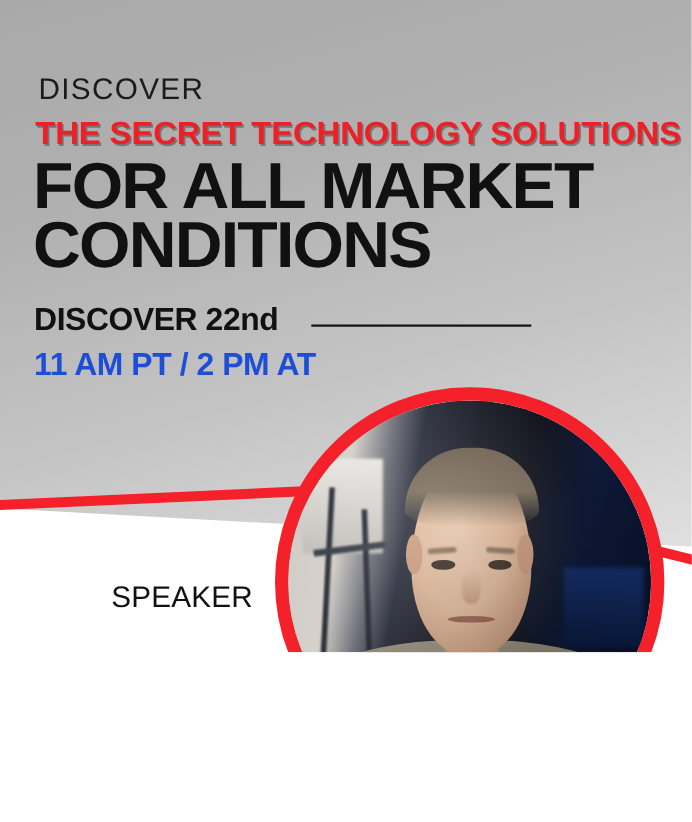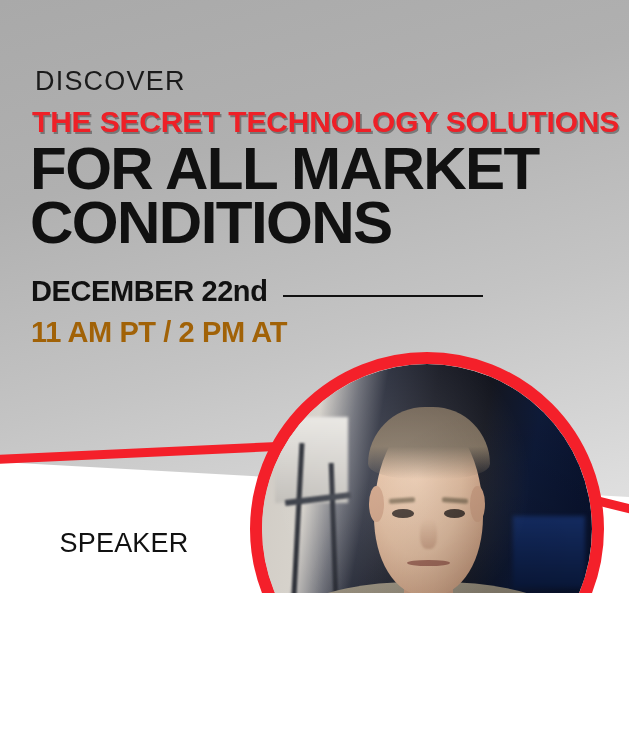--- a/index.html
+++ b/index.html
@@ -122,32 +122,32 @@
     height: 2px;
     background: #111111;
   }
 
   .time-line {
     position: absolute;
     left: 31px;
     top: 316px;
     font-size: 29px;
     font-weight: 700;
-    color: #a16207;
+    color: #1d4ed8;
     letter-spacing: -0.4px;
     white-space: nowrap;
   }
 
   
   .speaker-block {
     position: absolute;
     left: 18px;
     top: 527px;
     width: 212px;
-    text-align: center;
+    text-align: right;
     color: #111111;
     font-size: 27px;
     line-height: 1.22;
     font-weight: 400;
     letter-spacing: 0.2px;
   }
   .speaker-block div { white-space: nowrap; }
 
   
   .portrait {
@@ -381,21 +381,21 @@
 
   <div class="kicker">DISCOVER</div>
 
   <div class="headline-red">THE SECRET TECHNOLOGY SOLUTIONS</div>
 
   <div class="headline-main">
     <span class="l1">FOR ALL MARKET</span>
     <span class="l2">CONDITIONS</span>
   </div>
 
-  <div class="date-line">DECEMBER 22nd</div>
+  <div class="date-line">DISCOVER 22nd</div>
 
   <div class="rule"></div>
 
   <div class="time-line">11 AM PT / 2 PM AT</div>
 
   <div class="speaker-block">
     <div>SPEAKER</div>
   </div>
 
   <div class="portrait">

